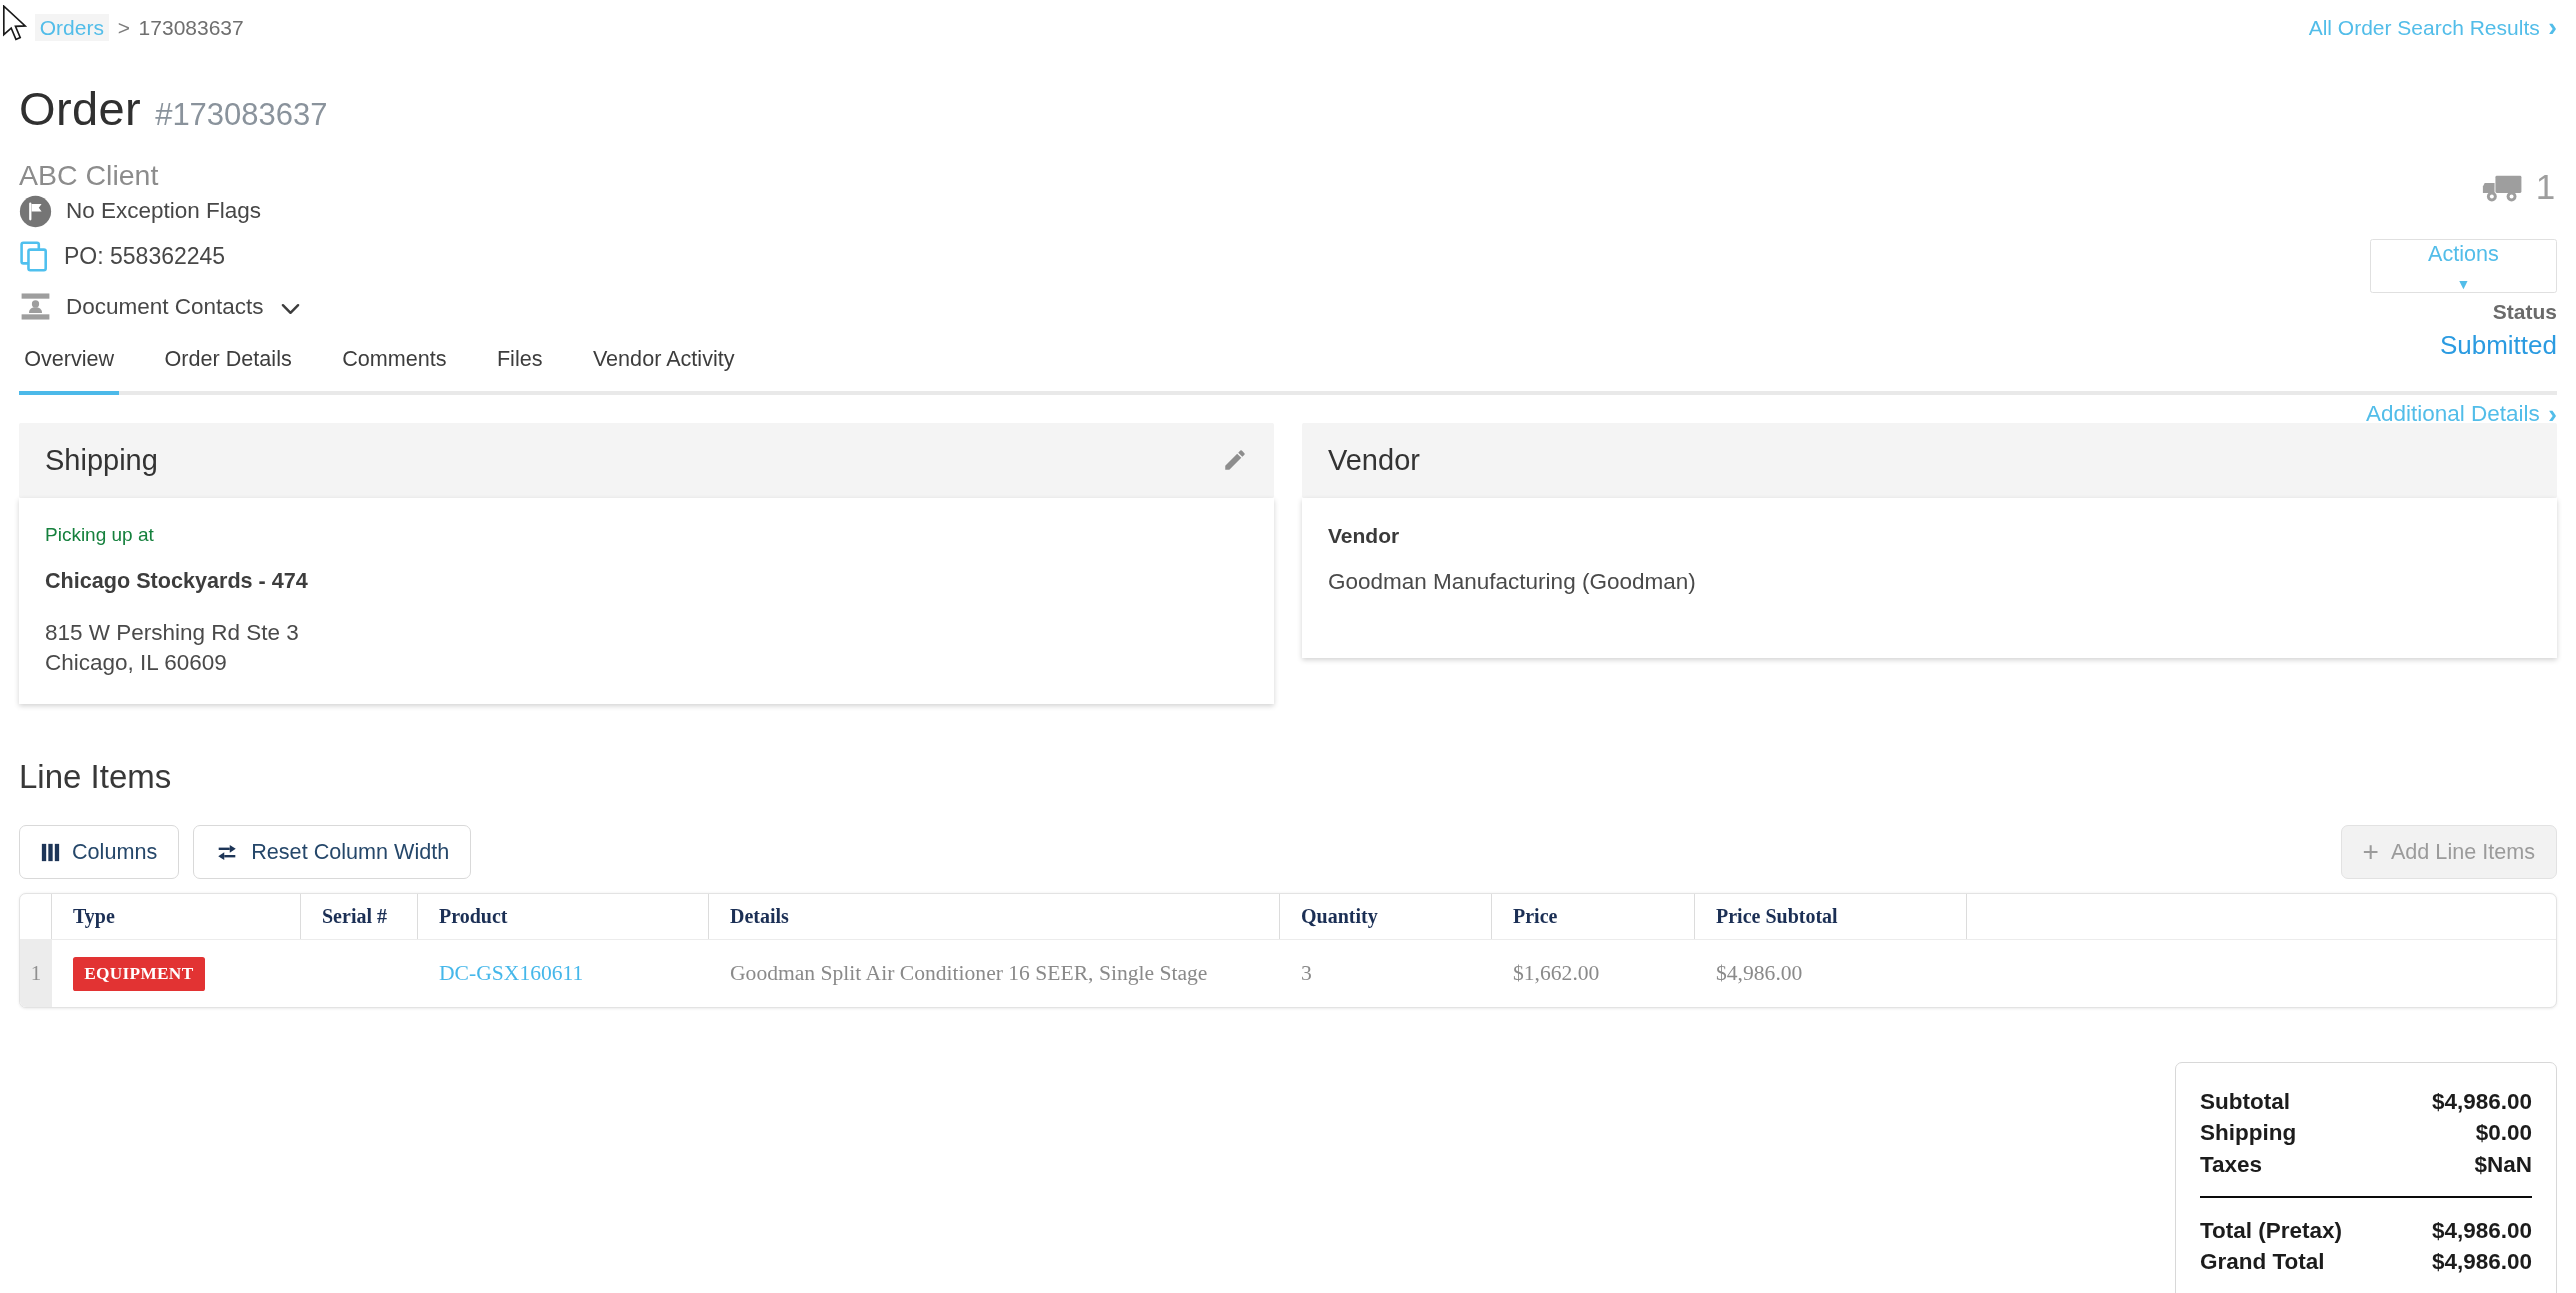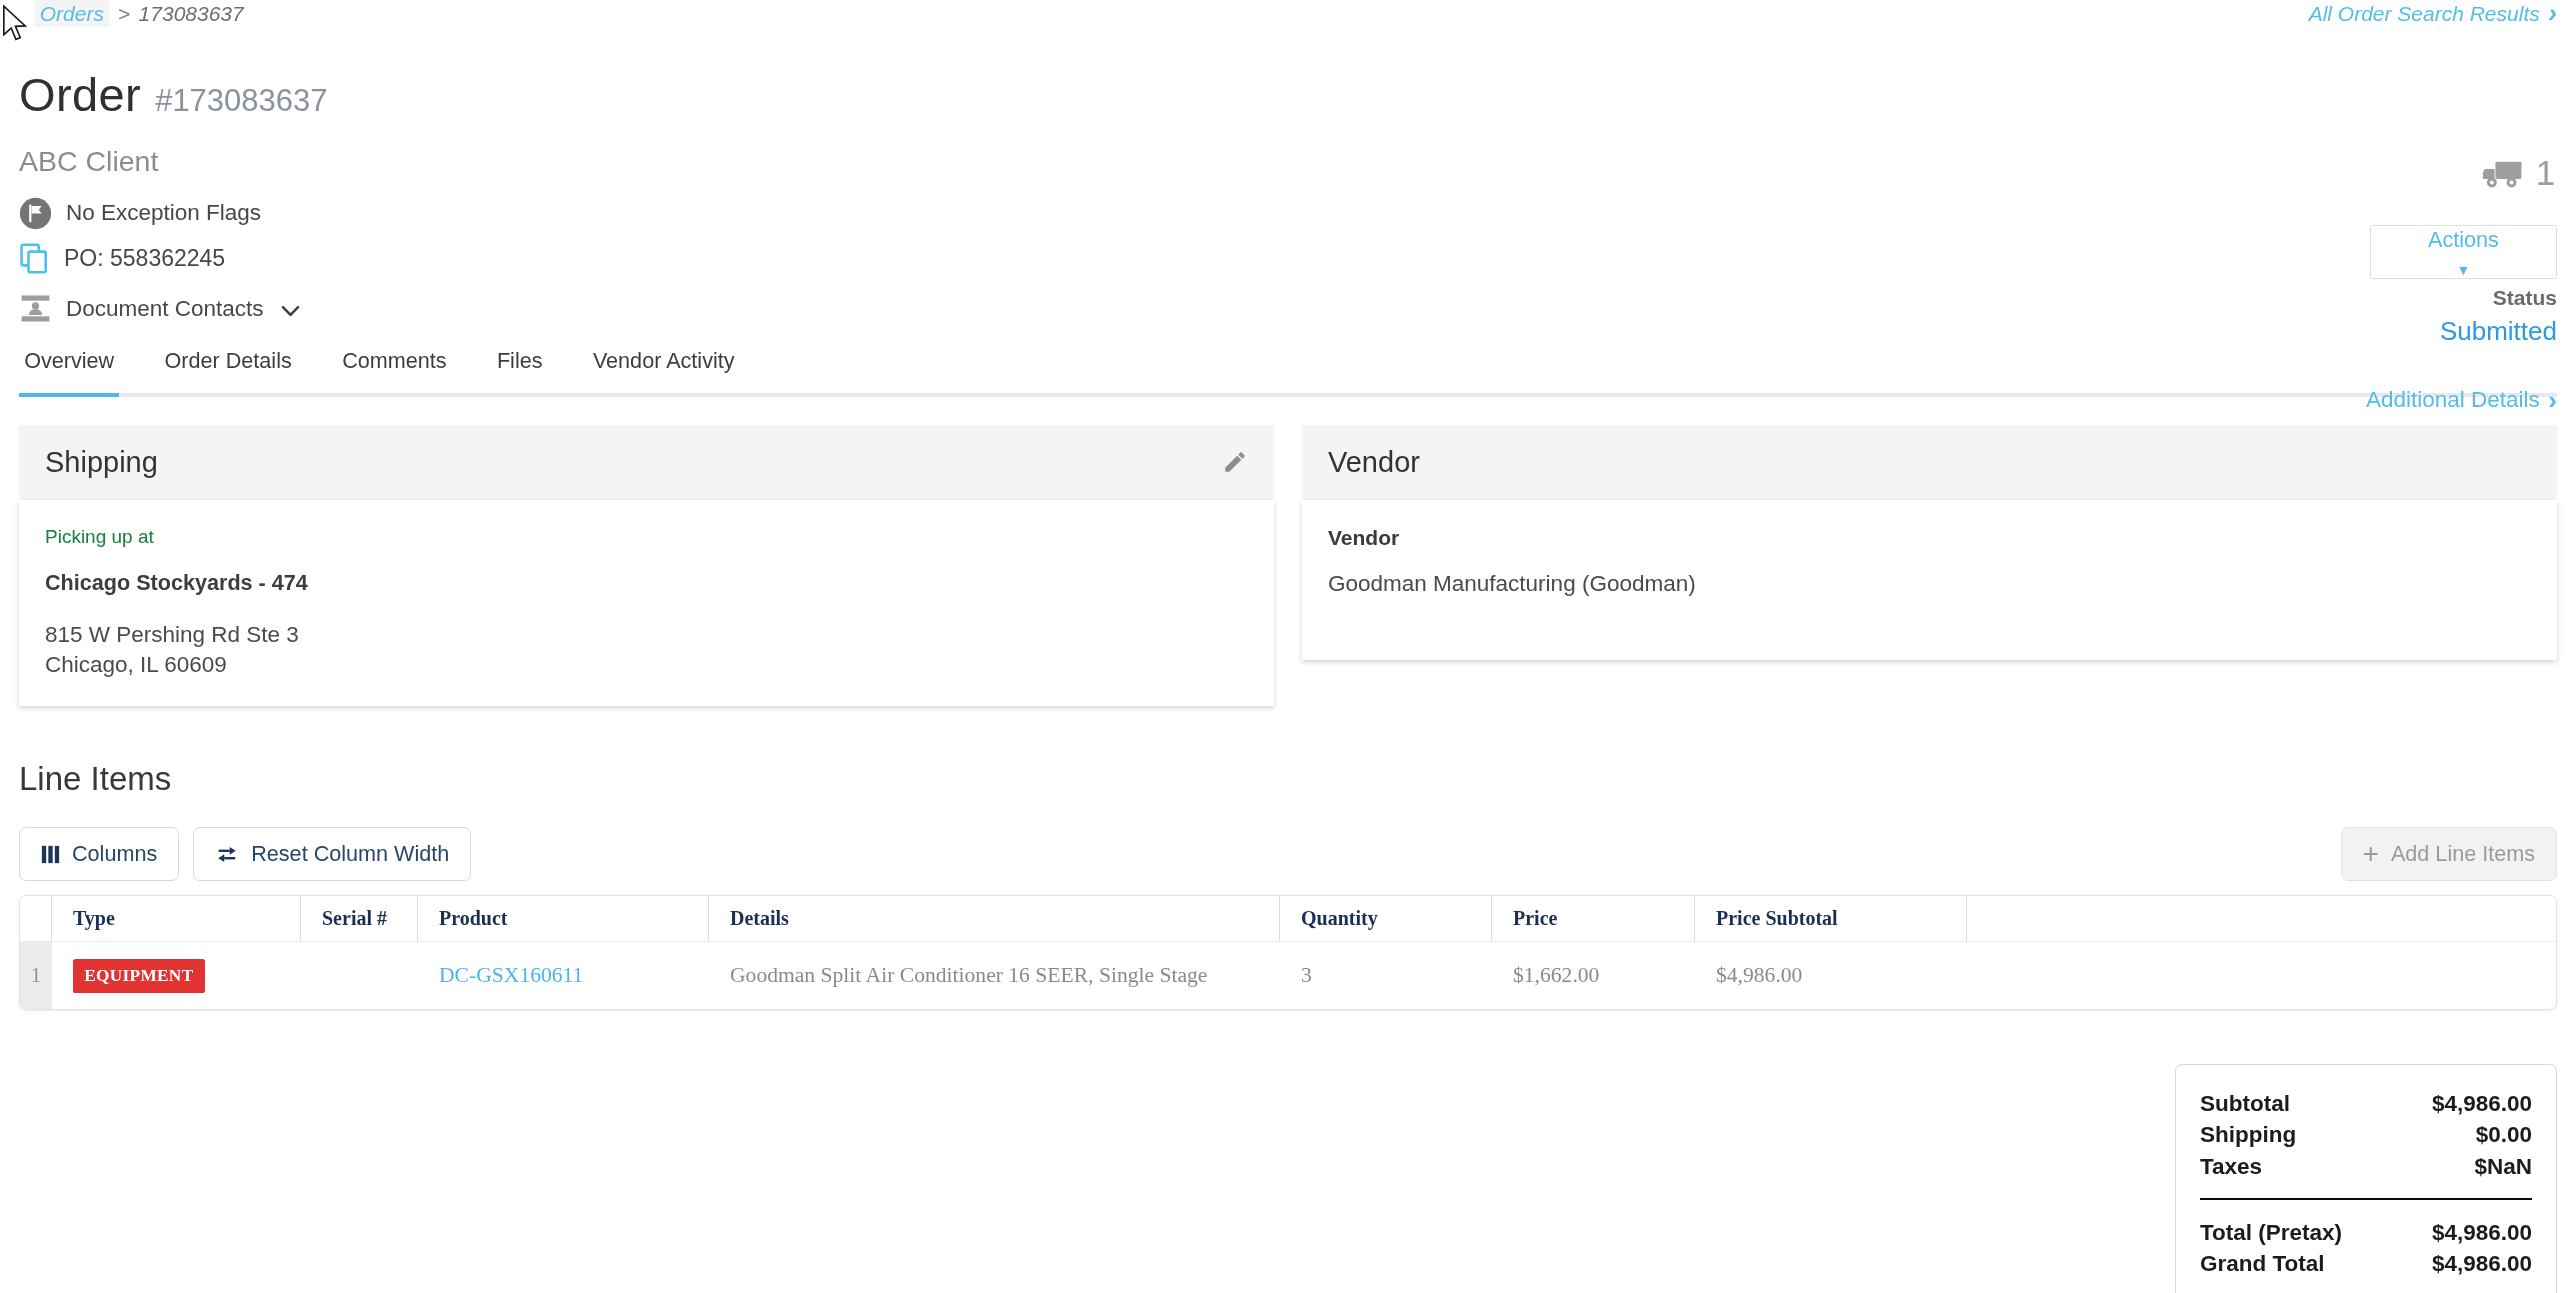--- a/index.html
+++ b/index.html
@@ -15,35 +15,35 @@
   body{
     background:#ffffff;
     font-family:"Liberation Sans",sans-serif;
     color:var(--text-dark);
     position:relative;
     overflow:hidden;
   }
   .page{width:100%;height:100%;padding:0 19px;position:relative;}
 
   
-  .topbar{display:flex;justify-content:space-between;align-items:center;font-size:21px;font-style:italic;}
+  .topbar{display:flex;justify-content:space-between;align-items:center;padding-top:14px;font-size:21px;}
   .crumbs{display:flex;align-items:center;gap:8.6px;padding-left:15.6px;}
   .crumb-link{color:var(--accent-blue);background:rgba(0,0,0,.045);padding:1.7px 5.2px;cursor:pointer;}
   .crumb-sep{color:#7d7d7d;}
   .crumb-current{color:#6f6f6f;}
   .all-results{color:var(--accent-blue);display:flex;align-items:center;gap:8.6px;cursor:pointer;}
   .all-results .chev{font-size:26px;line-height:21px;font-weight:700;}
 
   
   .order-head{position:relative;}
   .h1-row{margin-top:40px;display:flex;align-items:baseline;gap:14px;}
   .h1-title{font-size:47px;color:#303030;letter-spacing:0.4px;}
   .h1-number{font-size:31px;color:#8a939c;}
   .client{margin-top:22.5px;font-size:28.5px;color:#8c8c8c;}
-  .info-row{display:flex;align-items:center;gap:14px;margin-top:19px;font-size:22.5px;color:#474747;}
+  .info-row{display:flex;align-items:center;gap:14px;margin-top:3px;font-size:22.5px;color:#474747;}
   .info-row.po{margin-top:12px;font-size:23px;}
   .info-row.contacts{margin-top:17.3px;}
   .chev-down{margin-left:3.5px;margin-top:5.2px;}
 
   .truck-wrap{position:absolute;top:86px;right:1.7px;display:flex;align-items:center;gap:10.4px;color:#9e9e9e;font-size:35px;}
   .actions-btn{position:absolute;top:158px;right:0;width:187px;height:54px;border:0.9px solid #e0e0e0;border-radius:2.6px;background:#fff;
     display:flex;align-items:center;justify-content:center;gap:8.6px;color:var(--accent-blue);font-size:21.6px;cursor:pointer;flex-direction:column;}
   .actions-btn .caret{font-size:14px;}
   .status-block{position:absolute;top:219px;right:0;text-align:right;}
   .status-label{font-size:21px;font-weight:700;color:#6b6b6b;}

